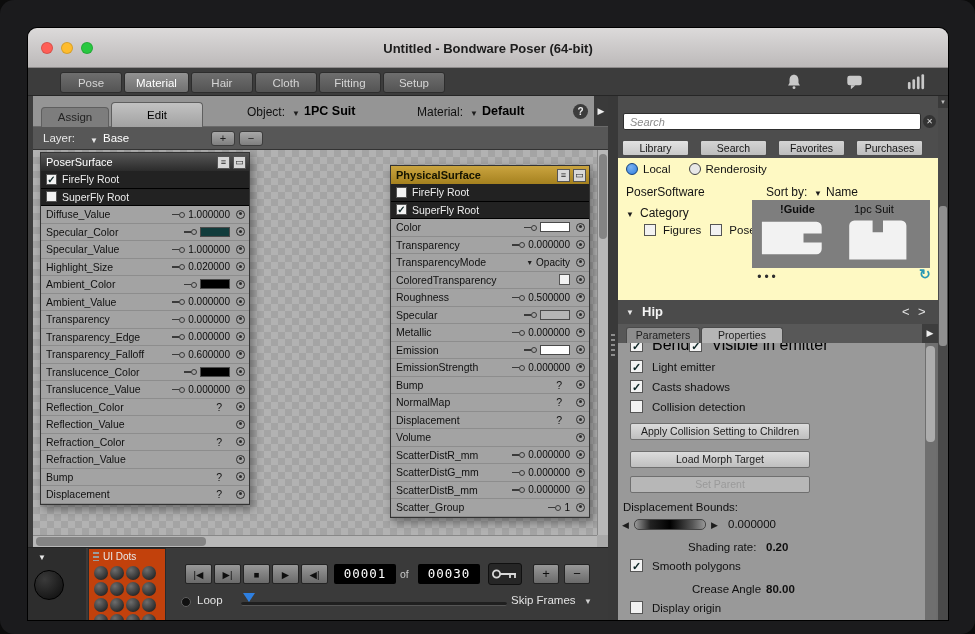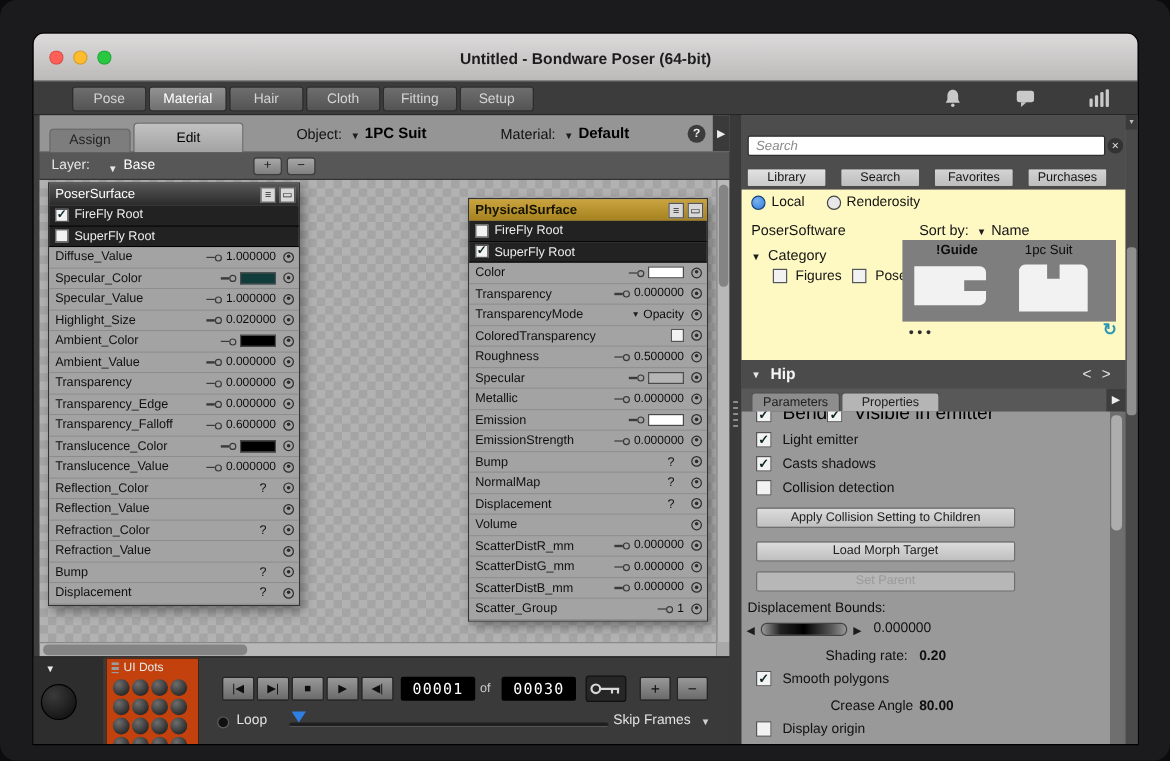--- a/index.html
+++ b/index.html
@@ -108,21 +108,21 @@
 #tab-properties{left:83px;width:82px;background:#b5b5b5}
 .pp-arrow{position:absolute;left:304px;top:0;width:16px;height:19px;background:#3d3d3d;color:#eee;font-size:9px;text-align:center;line-height:19px}
 .pp-arrow::after{content:"▶"}
 .props{position:absolute;left:0;top:247px;width:307px;height:277px;background:#999}
 .props .cb{width:13px;height:13px;font-size:11px;line-height:12px;flex:none}
 .prow{position:absolute;left:12px;display:flex;align-items:center;gap:9px}
 .prow .plabel{font-size:11.5px;color:#111}
 .partial{position:absolute;left:0;top:0;width:300px;height:12px;overflow:hidden}
 .partial-inner{position:absolute;top:-7px;left:12px;display:flex;}
 .partial-inner .pitem{display:flex;align-items:center;gap:9px}
-.pbtn{position:absolute;left:12px;width:216px;height:17px;background:linear-gradient(#dcdcdc,#bfbfbf);border:1px solid #6f6f6f;border-radius:2px;font-size:10.5px;color:#1c1c1c;text-align:center;line-height:15px}
+.pbtn{position:absolute;left:12px;width:180px;height:17px;background:linear-gradient(#dcdcdc,#bfbfbf);border:1px solid #6f6f6f;border-radius:2px;font-size:10.5px;color:#1c1c1c;text-align:center;line-height:15px}
 .pbtn.disabled{color:#9a9a9a;background:#b7b7b7}
 .ptext{position:absolute;font-size:11.5px;color:#0f0f0f}
 .pvalue{position:absolute;font-size:11.5px;font-weight:bold;color:#0f0f0f}
 .sl-arrow{position:absolute;font-size:9px;color:#1c1c1c}
 .disp-slider{position:absolute;left:16px;width:72px;height:11px;border-radius:5px;border:1px solid #444;background:linear-gradient(90deg,#9a9a9a,#222 22%,#000 50%,#555 82%,#979797)}
 .props-scroll{position:absolute;left:307px;top:247px;width:11px;height:277px;background:#6f6f6f}
 .props-thumb{position:absolute;left:1px;top:3px;width:9px;height:96px;background:#adadad;border-radius:4px}
 .far-scroll{position:absolute;left:320px;top:0;width:10px;height:524px;background:#4a4a4a}
 .far-top{position:absolute;left:0;top:0;width:10px;height:12px;background:#3a3a3a;color:#bbb;font-size:6px;text-align:center;line-height:12px}
 .far-top::after{content:"▼"}

